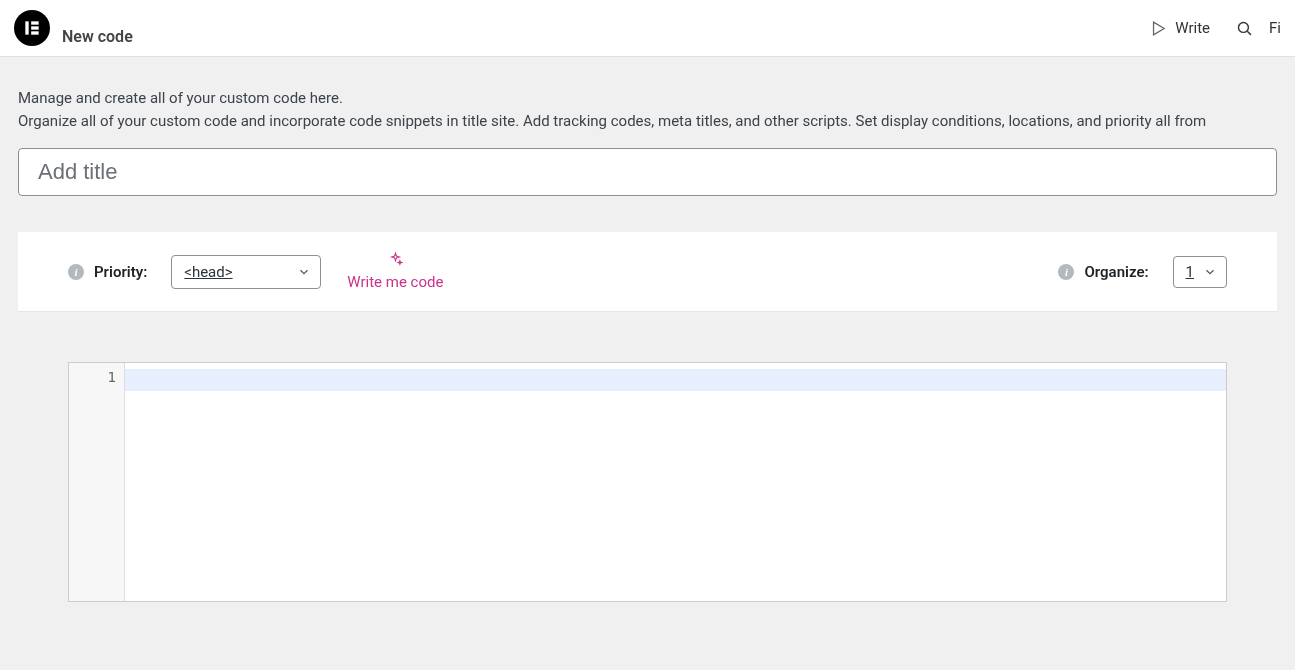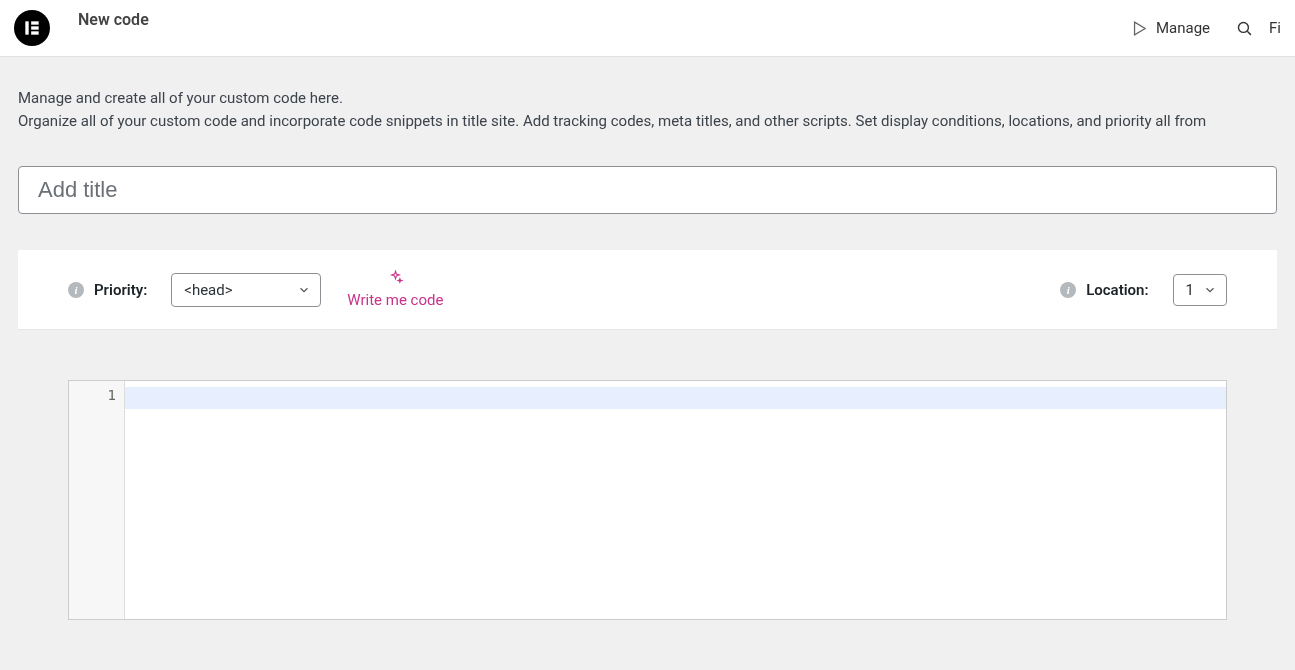--- a/index.html
+++ b/index.html
@@ -11,36 +11,36 @@
       overflow-x: hidden;
     }
     .topbar {
       background: #fff;
       display: flex;
       align-items: center;
       justify-content: space-between;
       padding: 10px 14px;
       border-bottom: 1px solid #e0e0e0;
     }
-    .topbar-left { display: flex; align-items: flex-start; gap: 28px; }
+    .topbar-left { display: flex; align-items: flex-end; gap: 12px; }
     .logo {
       width: 36px; height: 36px;
       background: #000;
       border-radius: 50%;
       display: flex;
       align-items: center;
       justify-content: center;
     }
     .logo svg { width: 20px; height: 20px; }
     .topbar-title { font-size: 16px; font-weight: 600; color: #444; }
     .topbar-right { display: flex; align-items: center; gap: 26px; color: #333; }
     .topbar-action { display: flex; align-items: center; gap: 8px; cursor: pointer; font-size: 15px; }
     .topbar-search { display: flex; align-items: center; gap: 16px; cursor: pointer; font-size: 15px; }
     .content { padding: 30px 18px 0 18px; }
-    .desc { color: #3c434a; font-size: 15px; line-height: 1.5; margin-bottom: 34px; white-space: nowrap; }
+    .desc { color: #3c434a; font-size: 15px; line-height: 1.5; margin-bottom: 16px; white-space: nowrap; }
     .title-input {
       width: 100%;
       border: 1px solid #8c8f94;
       border-radius: 4px;
       background: #fff;
       font-size: 22px;
       color: #555;
       padding: 10px 19px;
       outline: none;
     }
@@ -74,20 +74,21 @@
     }
     .select-box {
       border: 1px solid #8c8f94;
       border-radius: 4px;
       background: #fff;
       padding: 7px 40px 7px 12px;
       font-size: 15px;
       color: #2c3338;
       min-width: 150px;
       cursor: pointer;
+      text-decoration: underline;
     }
     .select-box.small { min-width: 54px; padding: 6px 32px 6px 12px; }
     .select-chevron {
       position: absolute;
       right: 10px; top: 50%;
       transform: translateY(-50%);
       pointer-events: none;
     }
     .write-code {
       display: flex; align-items: center; gap: 6px;
@@ -139,21 +140,21 @@
         <rect x="11" y="16" width="9" height="4" fill="#fff"></rect>
       </svg>
     </div>
     <div class="topbar-title">New code</div>
   </div>
   <div class="topbar-right">
     <div class="topbar-action">
       <svg width="17" height="17" viewBox="0 0 24 24" fill="none" stroke="#666" stroke-width="1.8">
         <path d="M5 3l15 9-15 9V3z"></path>
       </svg>
-      <span>Manage</span>
+      <span>Write</span>
     </div>
     <div class="topbar-search">
       <svg width="17" height="17" viewBox="0 0 24 24" fill="none" stroke="#333" stroke-width="2">
         <circle cx="10.5" cy="10.5" r="7"></circle>
         <line x1="21" y1="21" x2="16" y2="16"></line>
       </svg>
       <span>Fi</span>
     </div>
   </div>
 </div>
@@ -185,21 +186,21 @@
           <path d="M12 2l1.5 4.5L18 8l-4.5 1.5L12 14l-1.5-4.5L6 8l4.5-1.5L12 2z"></path>
           <path d="M19 14l.7 2.1 2.1.7-2.1.7-.7 2.1-.7-2.1-2.1-.7 2.1-.7.7-2.1z"></path>
         </svg>
         <span>Write me code</span>
       </div>
 
       <div class="spacer"></div>
 
       <div class="ctrl-group">
         <span class="info-icon">i</span>
-        <span class="ctrl-label">Location:</span>
+        <span class="ctrl-label">Organize:</span>
         <div class="select-wrap">
           <div class="select-box small">1</div>
           <svg class="select-chevron" width="14" height="14" viewBox="0 0 24 24" fill="none" stroke="#555" stroke-width="2">
             <polyline points="6 9 12 15 18 9"></polyline>
           </svg>
         </div>
       </div>
 
     </div>
 

